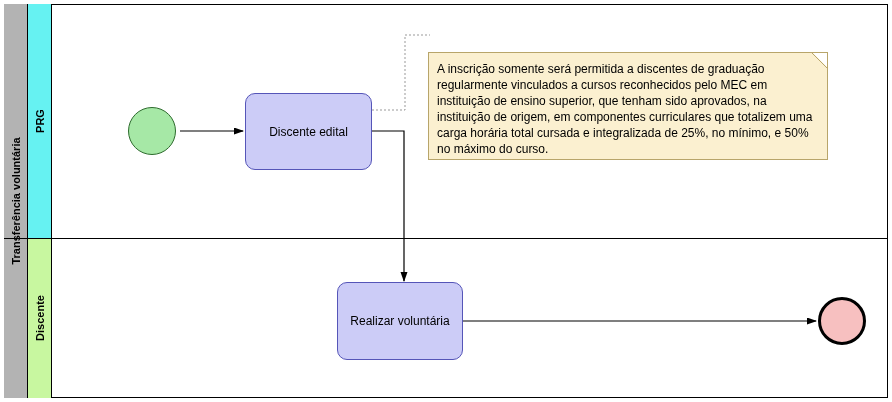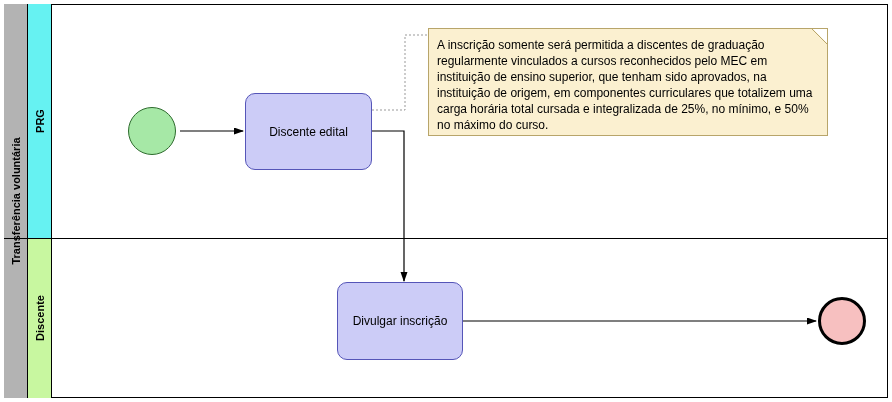--- a/index.html
+++ b/index.html
@@ -119,20 +119,21 @@
   
   .note {
     position: absolute;
     background: #fbf0d0;
     border: 1px solid #b8a56a;
     box-sizing: border-box;
     font-size: 12px;
     line-height: 16px;
     color: #000000;
     padding: 8px 10px 6px 8px;
+    margin-top: 24px;
   }
   .note-fold {
     position: absolute;
     right: 0;
     top: 0;
     width: 0;
     height: 0;
     border-left: 14px solid transparent;
     border-top: 14px solid #ffffff;
   }
@@ -192,21 +193,21 @@
 
   <div class="event-start" style="left:128px; top:107px;">
     <span></span>
   </div>
 
   <div class="task" style="left:245px; top:93px; width:127px; height:77px;">
     <span>Discente edital</span>
   </div>
 
   <div class="task" style="left:337px; top:282px; width:126px; height:78px;">
-    <span>Divulgar inscrição</span>
+    <span>Realizar voluntária</span>
   </div>
 
   <div class="event-end" style="left:818px; top:297px;">
     <span></span>
   </div>
 
   <div class="note" style="left:428px; top:28px; width:400px; height:108px;">
     <div class="note-fold"></div>
     <svg class="note-fold-line" viewBox="0 0 20 20">
       <path d="M5 0 L20 15" stroke="#b8a56a" stroke-width="1" fill="none"></path>

